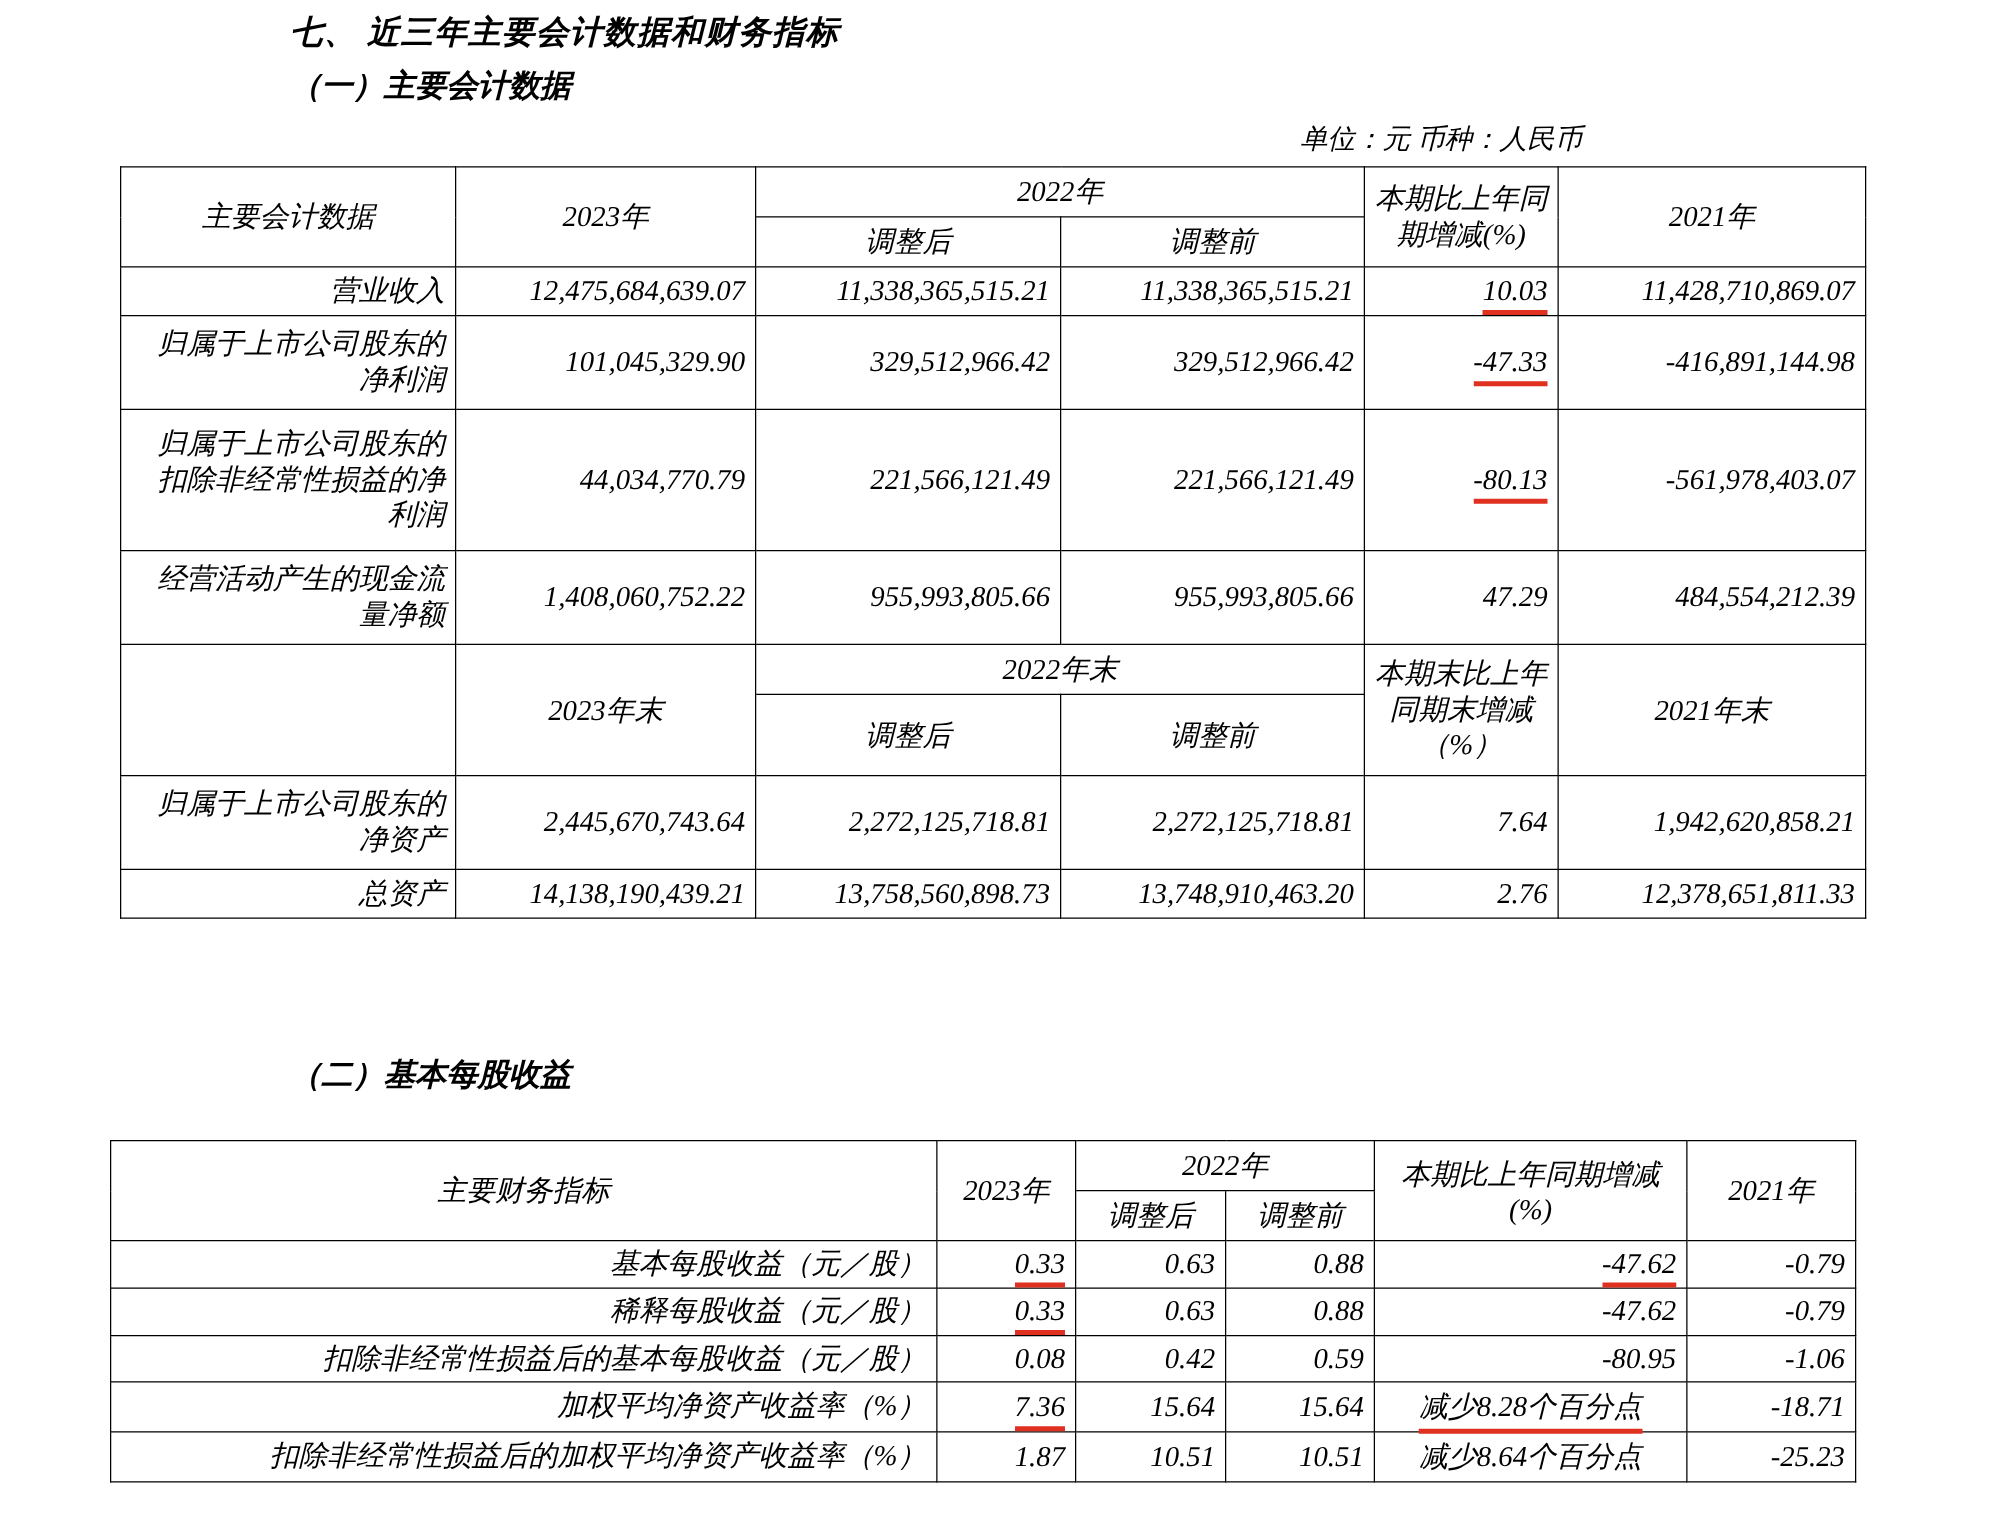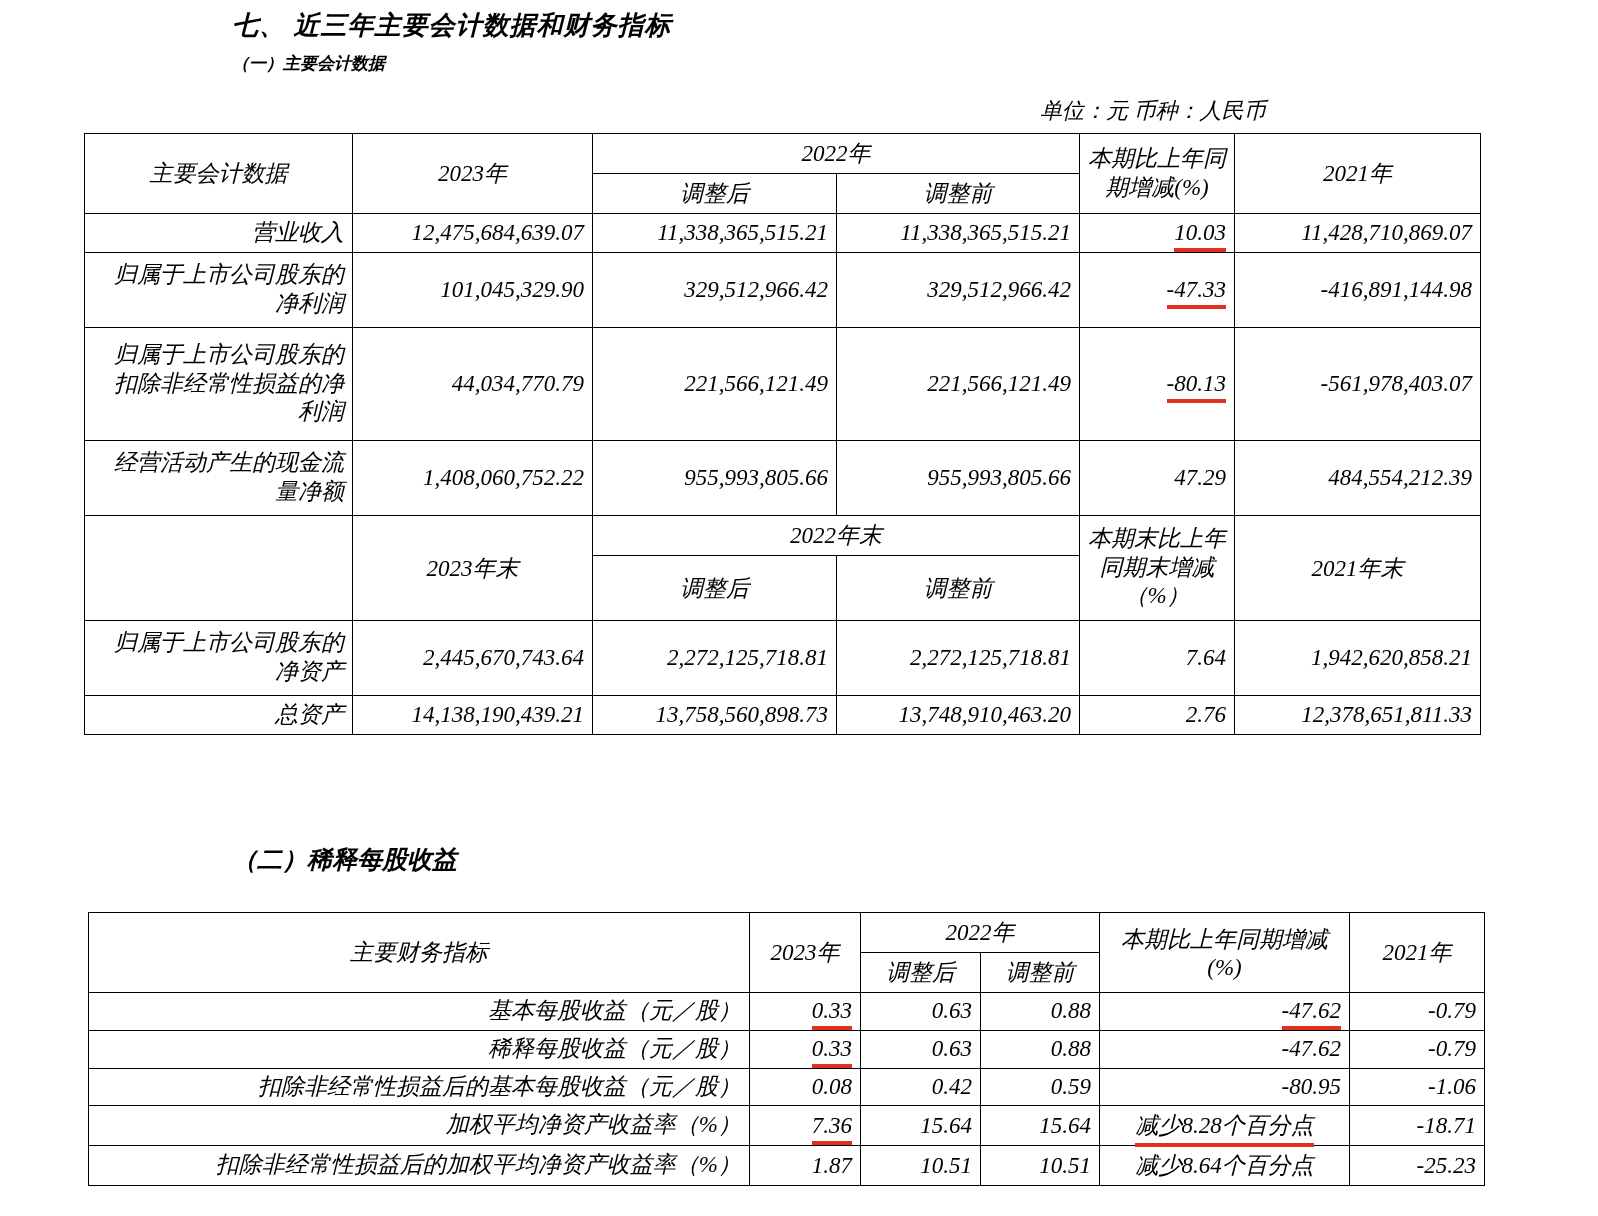--- a/index.html
+++ b/index.html
@@ -27,42 +27,42 @@
     left: 232px;
     top: 8px;
     font-size: 26px;
     font-weight: bold;
     letter-spacing: 1px;
   }
   .h-sub1 {
     position: absolute;
     left: 232px;
     top: 52px;
-    font-size: 17px;
+    font-size: 25px;
     font-weight: bold;
   }
   .unit-line {
     position: absolute;
     left: 1040px;
     top: 96px;
     font-size: 22px;
   }
   table {
     border-collapse: collapse;
     table-layout: fixed;
   }
   table td {
     border: 1px solid #000000;
     font-size: 23px;
     padding: 4px 8px;
     vertical-align: middle;
   }
   .t1 {
     position: absolute;
-    left: 84px;
+    left: 96px;
     top: 133px;
     width: 1396px;
   }
   .t1 td { height: 30px; }
   .lbl { text-align: right; line-height: 1.25; }
   .num { text-align: right; }
   .ctr { text-align: center; }
   .tall { line-height: 1.25; }
   .uline-wrap { position: relative; display: inline-block; }
   .uline-wrap::after {
@@ -182,21 +182,21 @@
         <td class="lbl">总资产</td>
         <td class="num">14,138,190,439.21</td>
         <td class="num">13,758,560,898.73</td>
         <td class="num">13,748,910,463.20</td>
         <td class="num">2.76</td>
         <td class="num">12,378,651,811.33</td>
       </tr>
     </tbody>
   </table>
 
-  <div class="h-sub2">（二）稀释每股收益</div>
+  <div class="h-sub2">（二）基本每股收益</div>
 
   <table class="t2">
     <colgroup>
       <col style="width:661px">
       <col style="width:111px">
       <col style="width:120px">
       <col style="width:119px">
       <col style="width:250px">
       <col style="width:135px">
     </colgroup>

